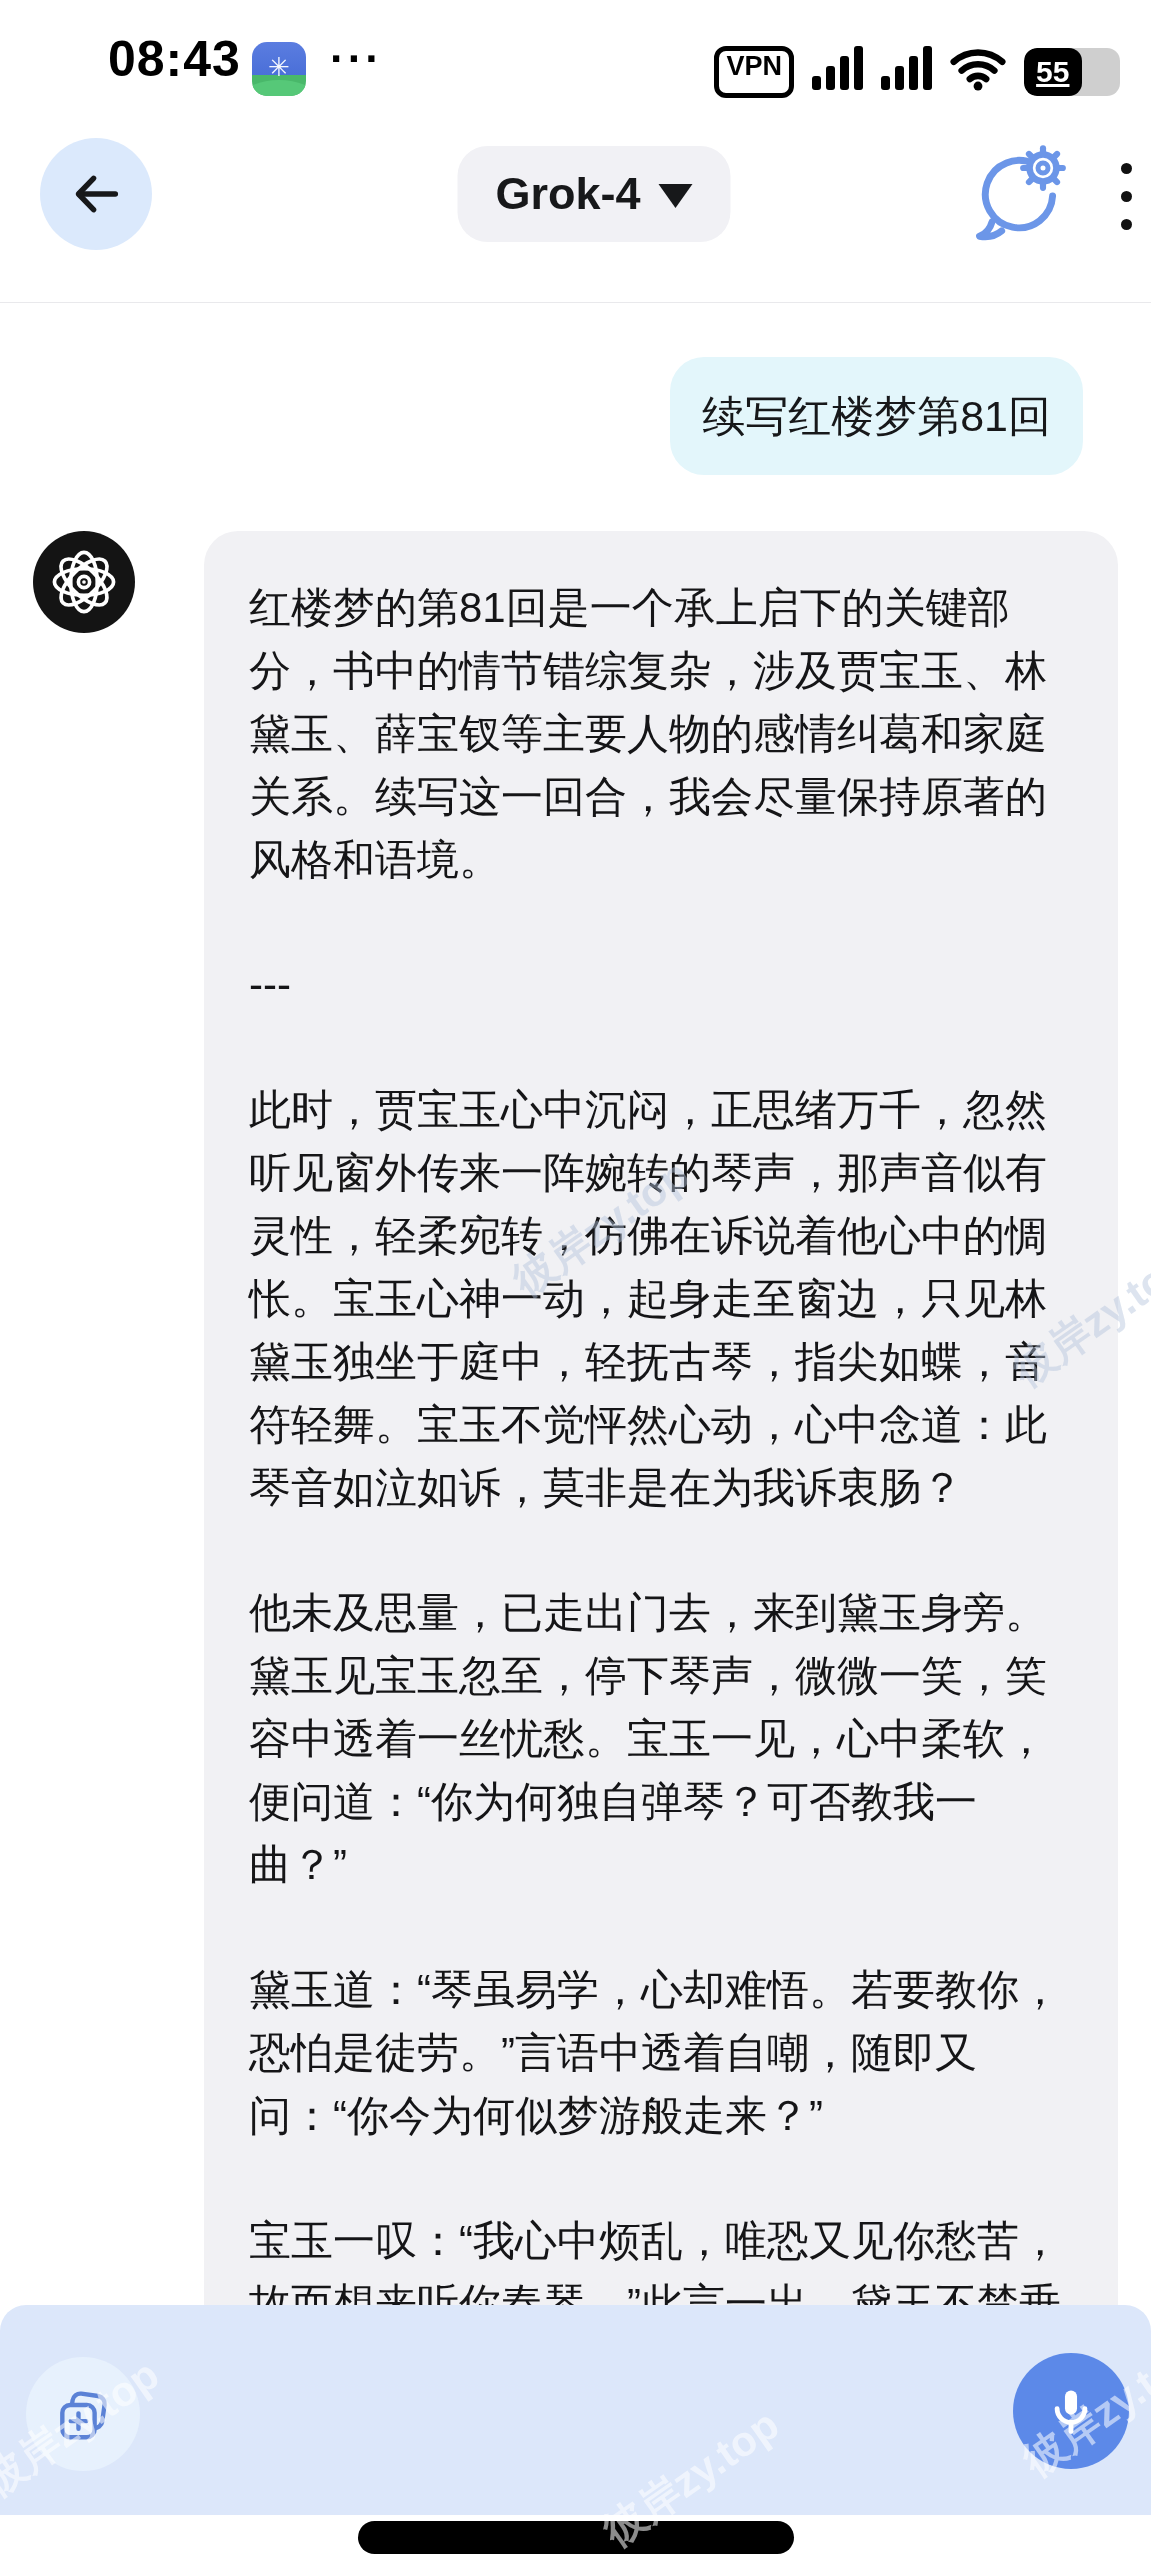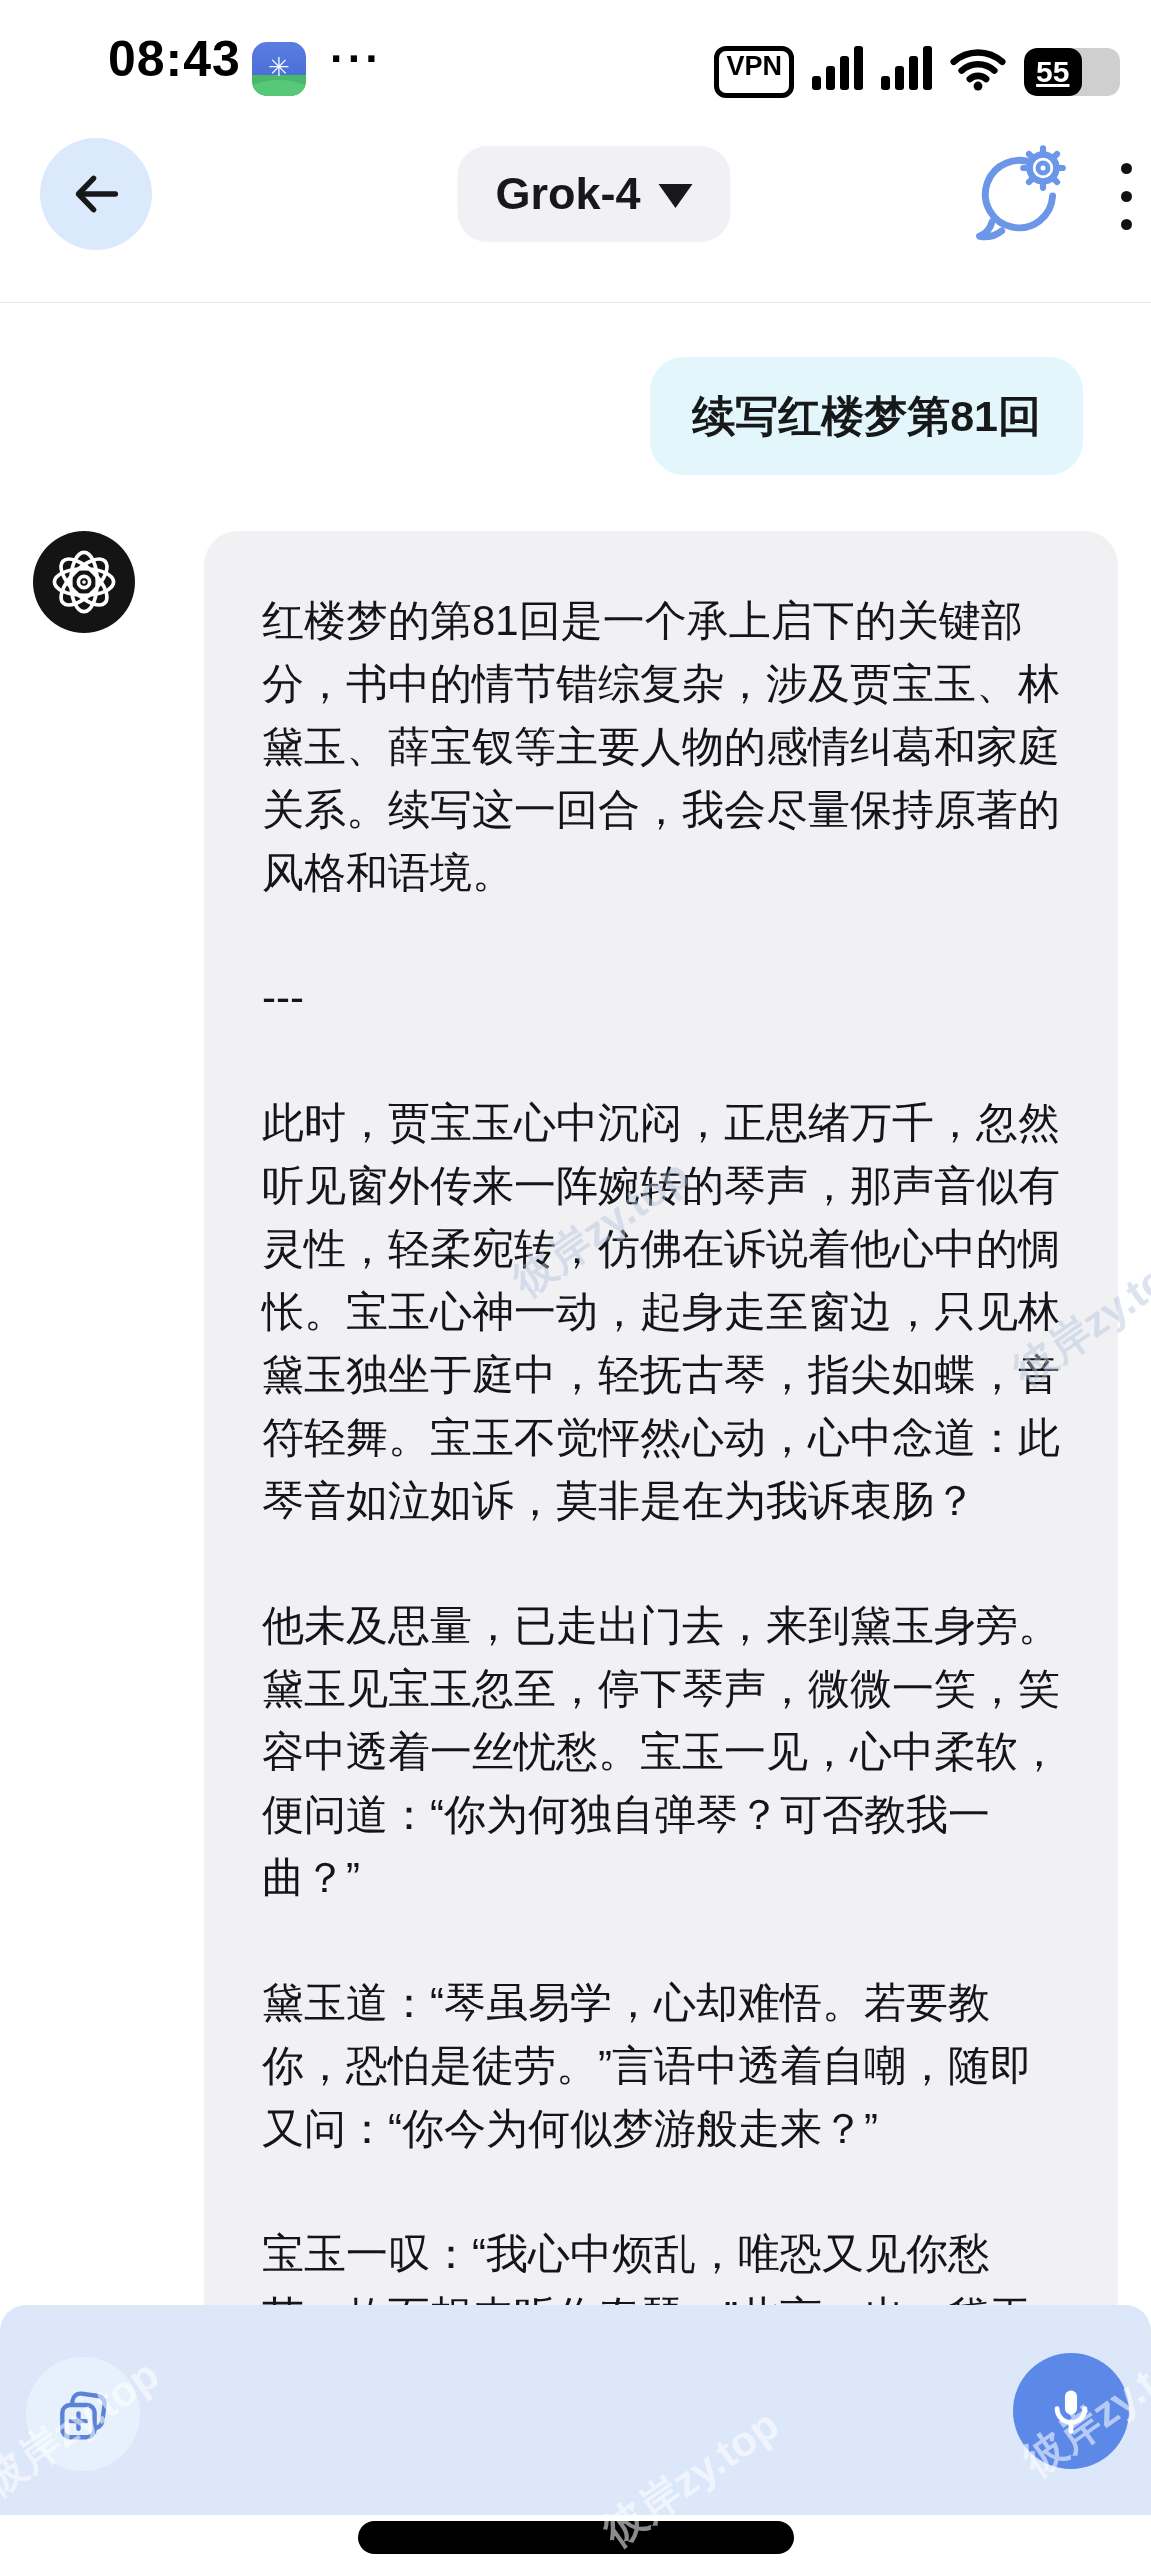--- a/index.html
+++ b/index.html
@@ -33,26 +33,26 @@
   .model-pill{position:absolute;left:50%;top:26px;transform:translateX(-50%);height:96px;background:#f1f1f5;
     border-radius:30px;display:flex;align-items:center;gap:18px;padding:0 38px;cursor:pointer;}
   .model-pill .label{font-size:45px;font-weight:600;color:#17181a;}
   .caret{width:0;height:0;border-left:17px solid transparent;border-right:17px solid transparent;border-top:24px solid #17181a;margin-top:4px;}
   .hdr-chatgear{position:absolute;right:118px;top:22px;width:104px;height:104px;display:flex;align-items:center;justify-content:center;cursor:pointer;}
   .hdr-menu{position:absolute;right:42px;top:28px;width:40px;height:96px;display:flex;flex-direction:column;align-items:center;justify-content:center;gap:17px;cursor:pointer;}
   .hdr-menu i{width:11px;height:11px;border-radius:50%;background:#111;}
   
   .chat{position:absolute;top:303px;left:0;width:100%;height:2003px;overflow:hidden;background:#fff;}
   .user-row{display:flex;justify-content:flex-end;padding:54px 68px 0 0;}
-  .user-bubble{background:#e3f6fb;border-radius:34px;padding:30px 42px;font-size:43px;line-height:58px;color:#17181a;font-weight:bold;}
+  .user-bubble{background:#e3f6fb;border-radius:34px;padding:30px 32px;font-size:43px;line-height:58px;color:#17181a;}
   .ai-row{display:flex;align-items:flex-start;margin-top:56px;padding:0 33px;gap:69px;}
   .avatar{flex:0 0 102px;width:102px;height:102px;}
   .ai-bubble{flex:1;background:#f1f1f4;border-radius:34px;padding:44px 44px 120px 44px;
     font-size:42px;line-height:63px;color:#151517;min-height:1800px;}
-  .ai-bubble p{margin:14px;}
+  .ai-bubble p{margin:1px;}
   .ai-bubble p + p, .ai-bubble .gap{margin-top:62px;}
   
   .composer{position:absolute;left:0;top:2305px;width:100%;height:210px;background:#dce7fa;border-radius:26px 26px 0 0;}
   .add-btn{position:absolute;left:26px;top:52px;width:114px;height:114px;border-radius:57px;background:#e7f1fd;
     display:flex;align-items:center;justify-content:center;cursor:pointer;}
   .input-pill{position:absolute;left:158px;top:16px;width:848px;height:174px;background:#fff;border:4px solid #6b93dd;
     border-radius:62px;box-sizing:border-box;display:flex;align-items:center;padding:0 34px 0 46px;}
   .input-pill input{flex:1;border:none;outline:none;background:transparent;font-size:46px;color:#1a1a1a;
     font-family:"Liberation Sans", sans-serif;min-width:0;}
   .input-pill input::placeholder{color:#b9bdc6;}

